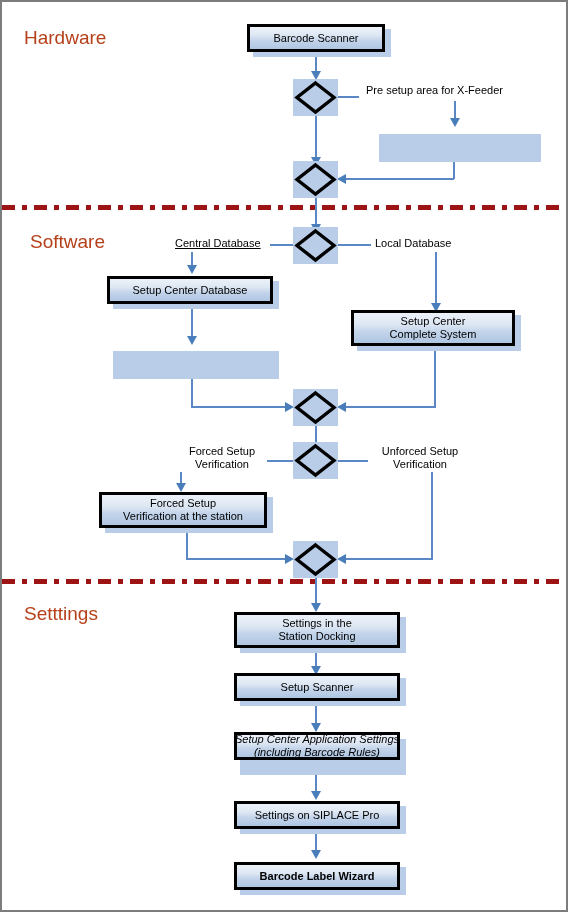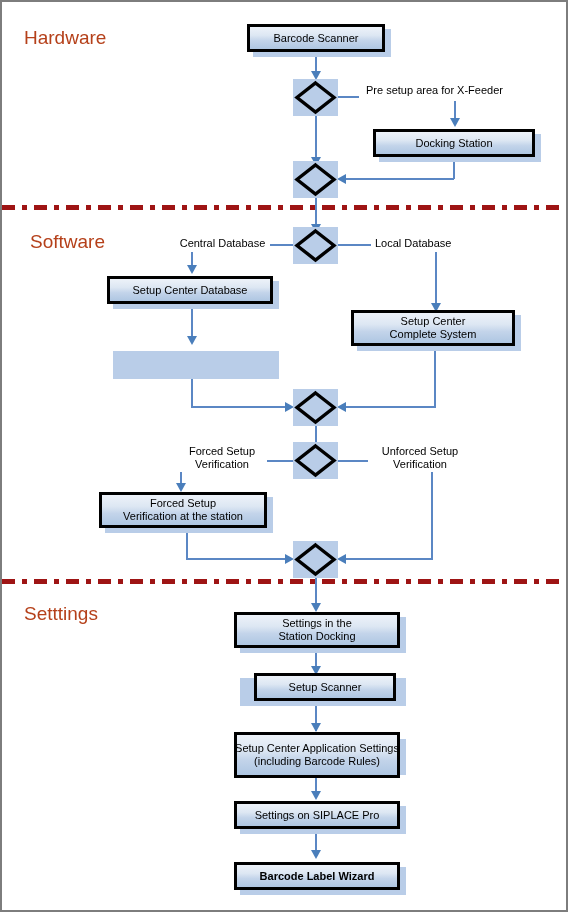--- a/index.html
+++ b/index.html
@@ -116,21 +116,21 @@
   .edge-label {
     position: absolute;
     font-size: 11px;
     font-family: "Liberation Sans", sans-serif;
     color: #000000;
     line-height: 13px;
     white-space: nowrap;
     z-index: 7;
   }
   .edge-label.center { text-align: center; }
-  .edge-label.right  { text-align: center; }
+  .edge-label.right  { text-align: left; text-decoration: underline; }
 </style>
 </head>
 <body>
 
 <div id="diagram">
 
   <div class="section-title" style="left:22px; top:25px;">Hardware</div>
 
   <div class="section-title" style="left:28px; top:229px;">Software</div>
 
@@ -153,23 +153,20 @@
     </svg>
   </div>
 
   <div class="ln h" style="left:333px; top:94px; width:24px;"></div>
 
   <div class="edge-label" style="left:364px; top:82px;">Pre setup area for X-Feeder</div>
   <div class="ln v" style="left:452px; top:99px; height:21px;"></div>
   <div class="arrow down" style="left:448px; top:116px;"></div>
 
   <div class="node-shadow" style="left:377px; top:132px; width:162px; height:28px;"></div>
-  <div class="node" style="left:371px; top:127px; width:162px; height:28px;">
-    <span class="node-label">Docking Station</span>
-  </div>
 
   <div class="ln v" style="left:451px; top:155px; height:22px;"></div>
   <div class="ln h" style="left:344px; top:176px; width:108px;"></div>
   <div class="arrow left" style="left:335px; top:172px;"></div>
 
   <div class="ln v" style="left:313px; top:113px; height:46px;"></div>
   <div class="arrow down" style="left:309px; top:155px;"></div>
 
   <div class="diamond-wrap" style="left:291px; top:159px; width:45px; height:37px;">
     <svg width="45" height="37" viewBox="0 0 45 37">
@@ -280,29 +277,29 @@
     <div>
       <span class="node-label">Settings in the</span>
       <span class="node-label">Station Docking</span>
     </div>
   </div>
 
   <div class="ln v" style="left:313px; top:646px; height:26px;"></div>
   <div class="arrow down" style="left:309px; top:664px;"></div>
 
   <div class="node-shadow" style="left:238px; top:676px; width:166px; height:28px;"></div>
-  <div class="node" style="left:232px; top:671px; width:142px; height:28px;margin-left:20px;">
+  <div class="node" style="left:232px; top:671px; width:166px; height:28px;">
     <span class="node-label">Setup Scanner</span>
   </div>
 
   <div class="ln v" style="left:313px; top:699px; height:30px;"></div>
   <div class="arrow down" style="left:309px; top:721px;"></div>
 
   <div class="node-shadow" style="left:238px; top:737px; width:166px; height:36px;"></div>
-  <div class="node" style="left:232px; top:730px; width:166px; height:46px;">
+  <div class="node" style="left:232px; top:730px; width:166px; height:28px;font-style:italic;">
     <div>
       <span class="node-label">Setup Center Application Settings</span>
       <span class="node-label">(including Barcode Rules)</span>
     </div>
   </div>
 
   <div class="ln v" style="left:313px; top:766px; height:30px;"></div>
   <div class="arrow down" style="left:309px; top:789px;"></div>
 
   <div class="node-shadow" style="left:238px; top:804px; width:166px; height:28px;"></div>

